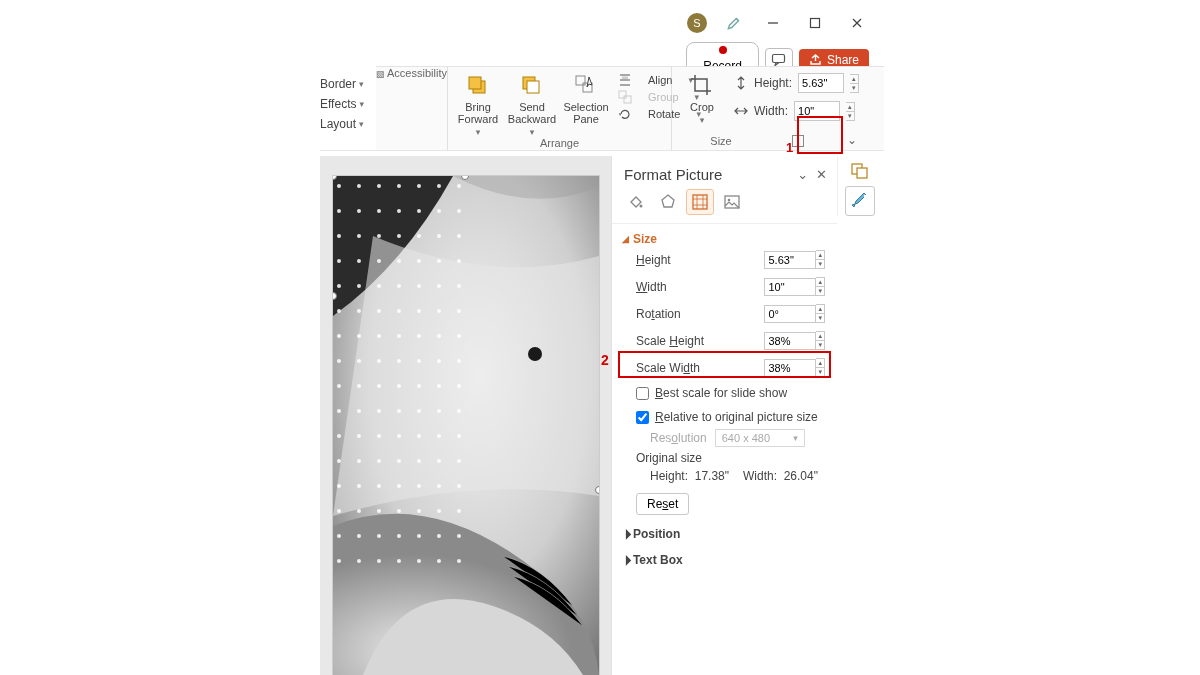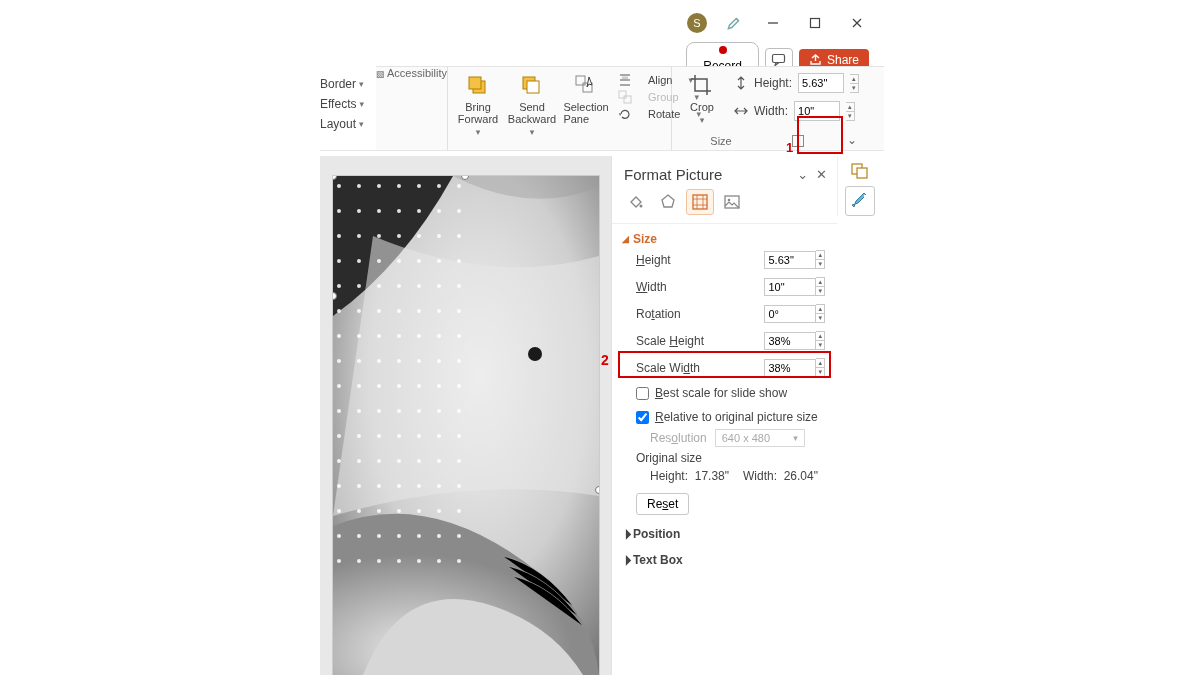--- a/index.html
+++ b/index.html
@@ -188,21 +188,21 @@
           <span style="white-space:pre; text-align:center;">Send
 Backward</span>
           <span class="caret">▾</span>
         </div>
         <div class="rbtn">
           <svg viewBox="0 0 26 26">
               <rect x="3" y="3" width="9" height="9" fill="none" stroke="#888"></rect>
               <rect x="10" y="10" width="9" height="9" fill="none" stroke="#888"></rect>
               <path d="M16 4l3 8-3-1-2 3z" fill="#fff" stroke="#444"></path>
             </svg>
-          <span style="white-space:pre; text-align:left;">Selection
+          <span style="white-space:pre; text-align:center;">Selection
 Pane</span>
         </div>
         <div class="smallstack">
           <div>
             <svg viewBox="0 0 14 14">
                 <path d="M2 2h10M2 7h10M2 12h10" stroke="#555" stroke-width="1.2"></path>
                 <rect x="4" y="3.5" width="6" height="2.5" fill="#ccc"></rect>
               </svg>
             <span>Align</span>
               <span class="caret">▾</span>
@@ -218,20 +218,21 @@
           <div>
             <svg viewBox="0 0 14 14">
                 <path d="M3 7a4 4 0 1 1 1 3" fill="none" stroke="#555" stroke-width="1.2"></path>
                 <path d="M3 7l-2-1 1 3z" fill="#555"></path>
               </svg>
             <span>Rotate</span>
               <span class="caret">▾</span>
           </div>
         </div>
       </div>
+      <div class="rgroup-label">Arrange</div>
     </div>
 
     <div class="rgroup size-group" style="width:170px; border-right:none;">
       <div class="rgroup-body" style="flex-direction:row; align-items:center;">
         <div class="rbtn">
           <svg viewBox="0 0 26 26">
               <path d="M6 2v16h16M2 6h16v16" fill="none" stroke="#555" stroke-width="1.5"></path>
             </svg>
           <span>Crop</span>
           <span class="caret">▾</span>

